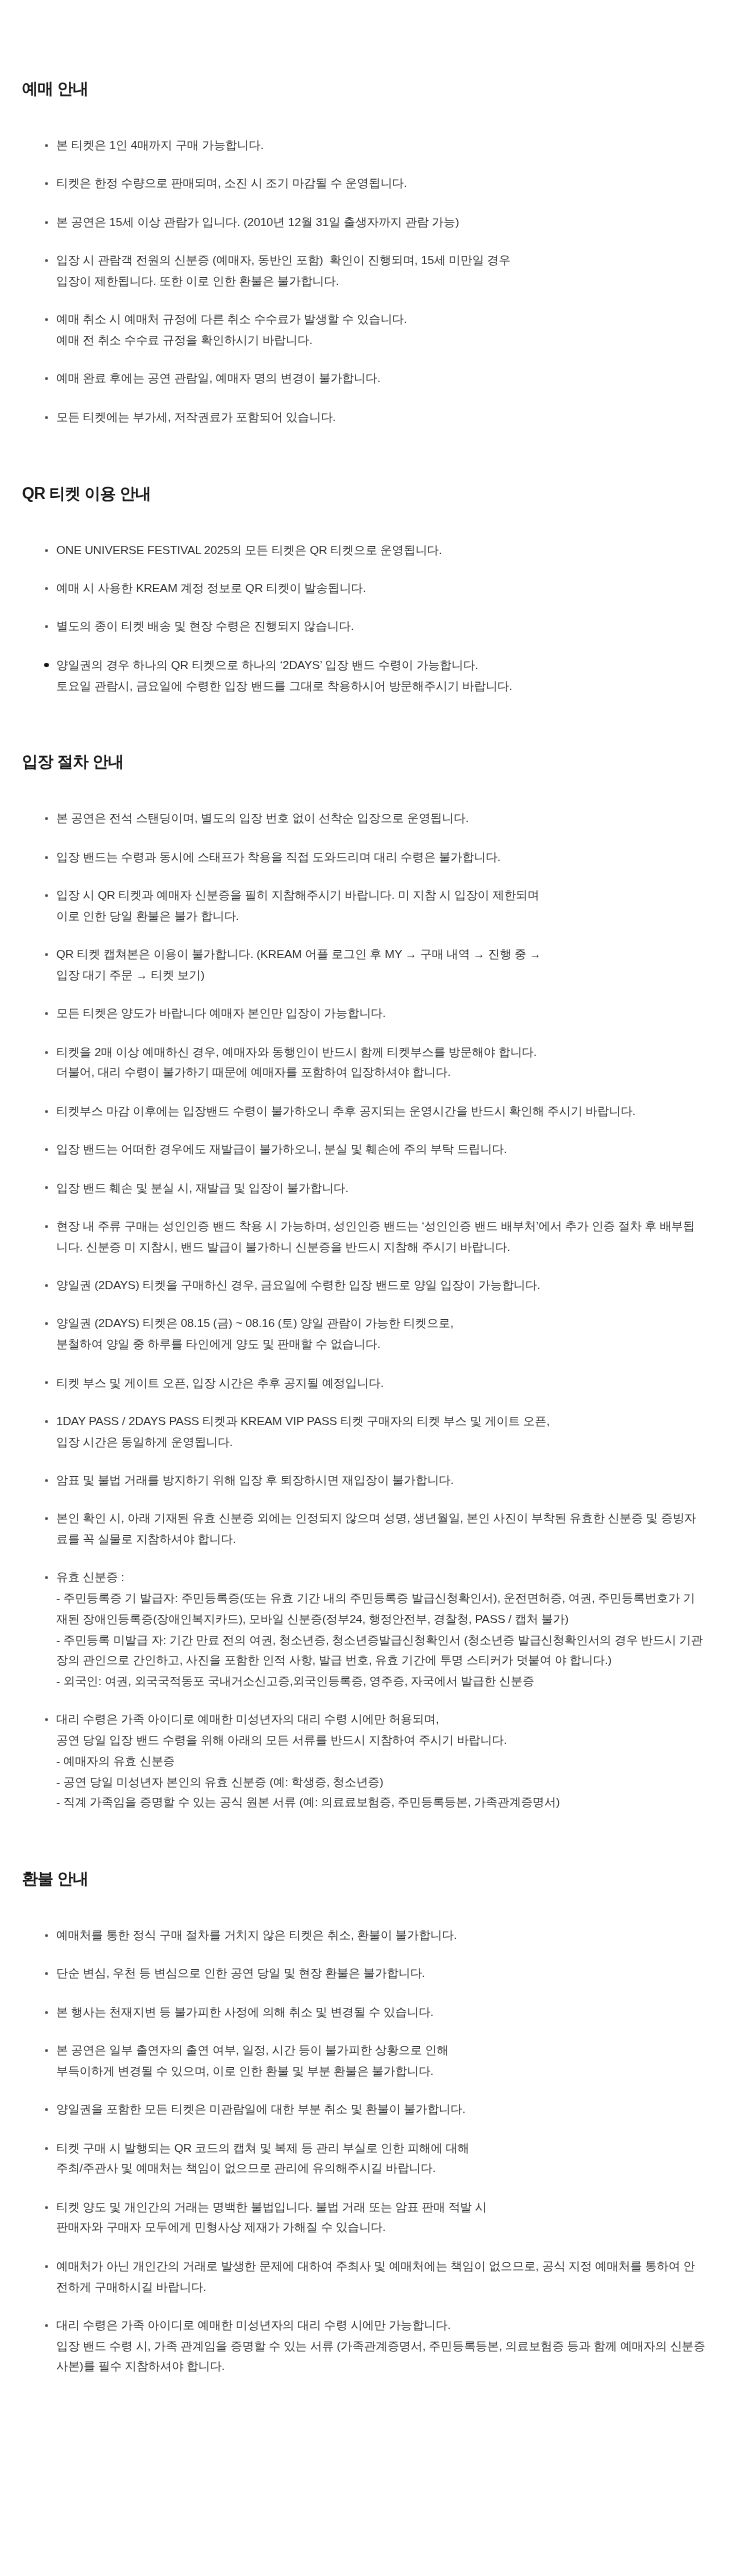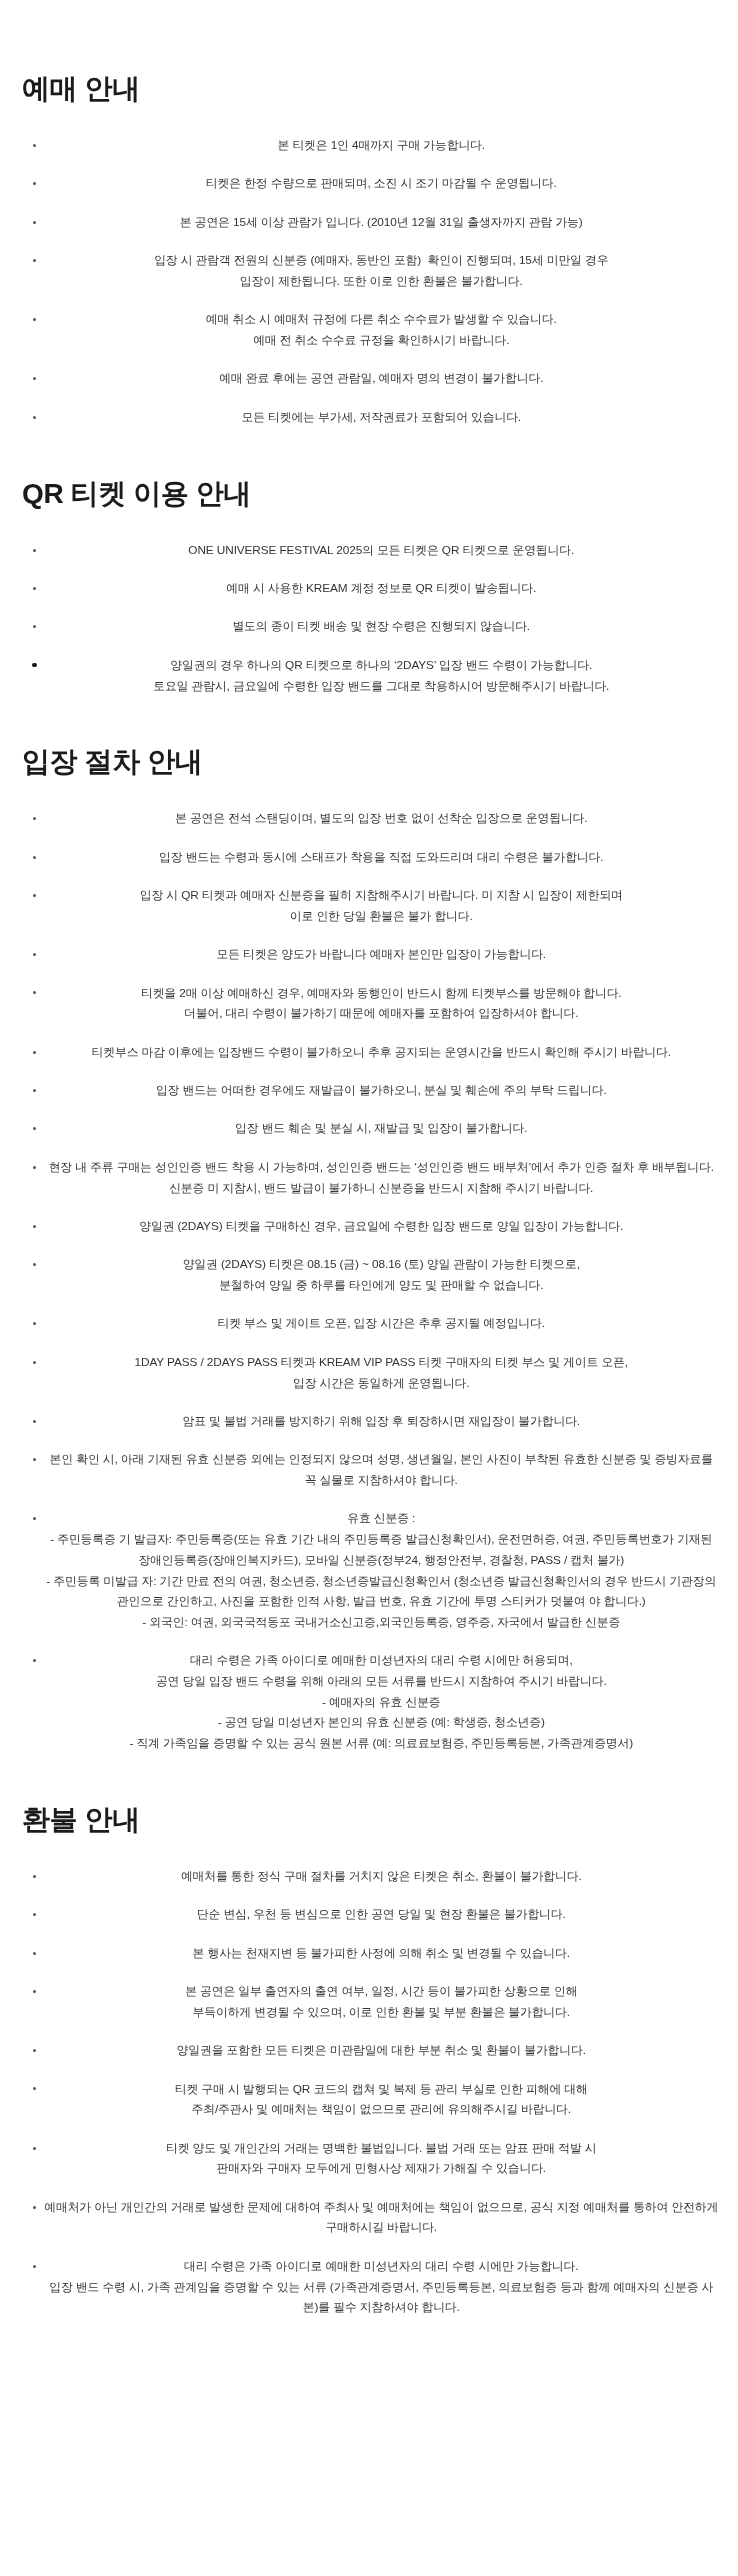--- a/index.html
+++ b/index.html
@@ -15,32 +15,31 @@
     width:739px;
     min-height:2576px;
     box-sizing:border-box;
     background:var(--bg);
     padding:23px 20.7px 29.5px 22px;
     font-family:"Liberation Sans","DejaVu Sans",sans-serif;
     color:var(--body-color);
   }
   .notice-section{margin:0;}
   .section-title{
-    font-size:28px;
+    font-size:16px;
     line-height:26.6px;
     font-weight:700;
     color:var(--heading-color);
     letter-spacing:-0.4px;
     margin:53px 0 32.5px 0;
   }
   .bullet-list{
     list-style:none;
-    margin:0;
+    margin:12px;
     padding:0 0 0 9.6px;
-    text-align:center;
   }
   .bullet-item{
     position:relative;
     padding-left:12.6px;
     margin:0 0 17.7px 0;
     font-size:11.8px;
     line-height:20.7px;
     letter-spacing:-0.1px;
     white-space:pre-wrap;
     word-break:normal;
@@ -92,20 +91,22 @@
 토요일 관람시, 금요일에 수령한 입장 밴드를 그대로 착용하시어 방문해주시기 바랍니다.</li>
       </ul>
     </section>
     <section class="notice-section">
       <h2 class="section-title">입장 절차 안내</h2>
       <ul class="bullet-list">
         <li class="bullet-item">본 공연은 전석 스탠딩이며, 별도의 입장 번호 없이 선착순 입장으로 운영됩니다.</li>
         <li class="bullet-item">입장 밴드는 수령과 동시에 스태프가 착용을 직접 도와드리며 대리 수령은 불가합니다.</li>
         <li class="bullet-item">입장 시 QR 티켓과 예매자 신분증을 필히 지참해주시기 바랍니다. 미 지참 시 입장이 제한되며
 이로 인한 당일 환불은 불가 합니다.</li>
+        <li class="bullet-item">QR 티켓 캡쳐본은 이용이 불가합니다. (KREAM 어플 로그인 후 MY → 구매 내역 → 진행 중 →
+입장 대기 주문 → 티켓 보기)</li>
         <li class="bullet-item">모든 티켓은 양도가 바랍니다 예매자 본인만 입장이 가능합니다.</li>
         <li class="bullet-item">티켓을 2매 이상 예매하신 경우, 예매자와 동행인이 반드시 함께 티켓부스를 방문해야 합니다.
 더불어, 대리 수령이 불가하기 때문에 예매자를 포함하여 입장하셔야 합니다.</li>
         <li class="bullet-item">티켓부스 마감 이후에는 입장밴드 수령이 불가하오니 추후 공지되는 운영시간을 반드시 확인해 주시기 바랍니다.</li>
         <li class="bullet-item">입장 밴드는 어떠한 경우에도 재발급이 불가하오니, 분실 및 훼손에 주의 부탁 드립니다.</li>
         <li class="bullet-item">입장 밴드 훼손 및 분실 시, 재발급 및 입장이 불가합니다.</li>
         <li class="bullet-item">현장 내 주류 구매는 성인인증 밴드 착용 시 가능하며, 성인인증 밴드는 ‘성인인증 밴드 배부처’에서 추가 인증 절차 후 배부됩니다. 신분증 미 지참시, 밴드 발급이 불가하니 신분증을 반드시 지참해 주시기 바랍니다.</li>
         <li class="bullet-item">양일권 (2DAYS) 티켓을 구매하신 경우, 금요일에 수령한 입장 밴드로 양일 입장이 가능합니다.</li>
         <li class="bullet-item">양일권 (2DAYS) 티켓은 08.15 (금) ~ 08.16 (토) 양일 관람이 가능한 티켓으로,
 분철하여 양일 중 하루를 타인에게 양도 및 판매할 수 없습니다.</li>

